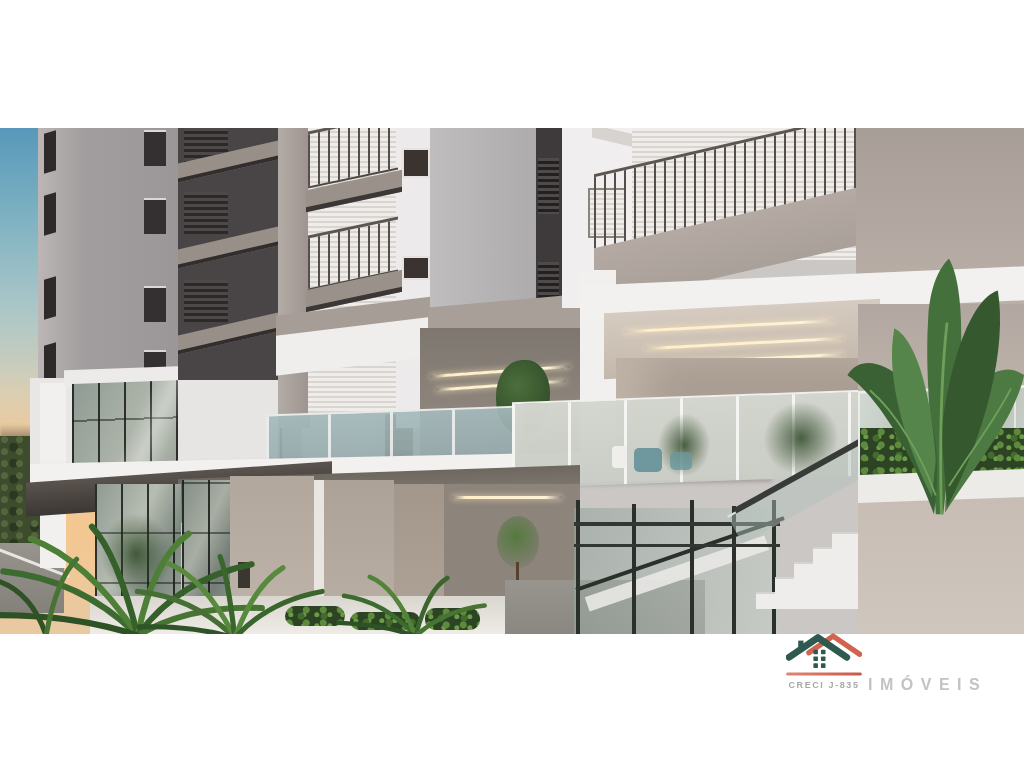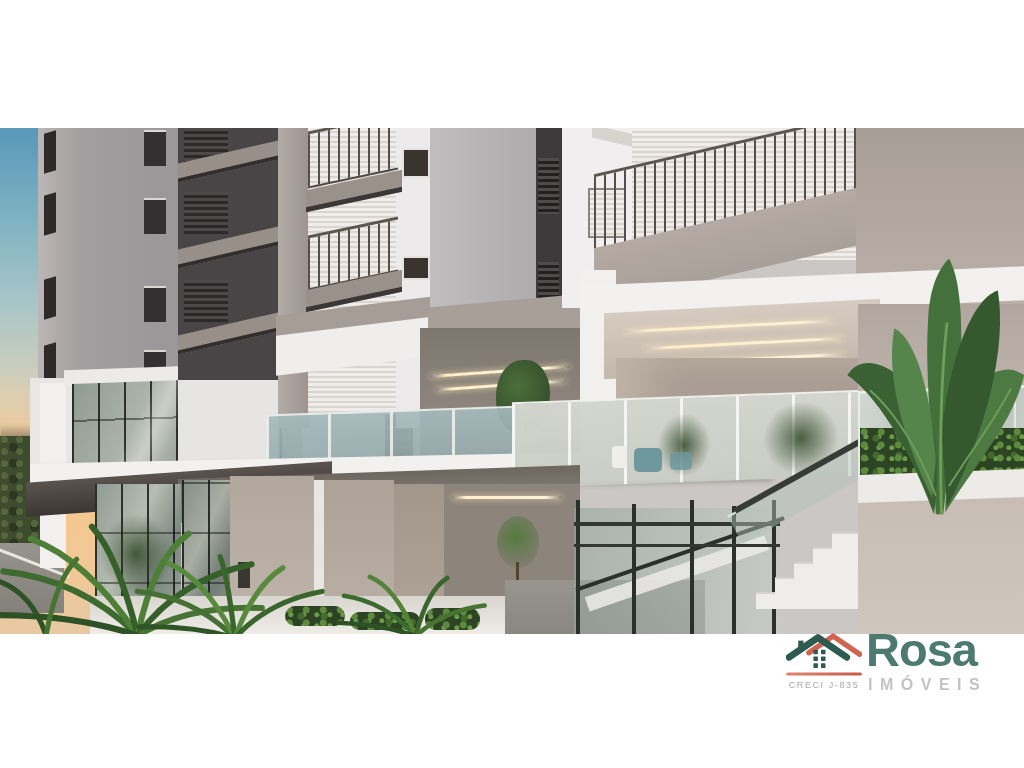--- a/index.html
+++ b/index.html
@@ -42,21 +42,21 @@
      background-size:15px 12px,21px 16px}
   .led{height:3px;background:linear-gradient(90deg,rgba(255,243,214,0),#ffeec9 12%,#fdf2d6 85%,rgba(255,243,214,0));
        box-shadow:0 0 6px rgba(255,236,190,.85)}
   .glass-plant{background:radial-gradient(ellipse at center,rgba(40,66,32,.8),rgba(40,66,32,0) 72%)}
   .winsliver{background:#2e2a29;transform:skewY(-16deg)}
   .winslot{background:#343031;border-top:2px solid #dcd9d5}
 
   
   .logo-rosa{font-weight:bold;font-size:47px;line-height:47px;letter-spacing:-1px;color:#4c7a6e}
   .logo-imoveis{font-size:16px;letter-spacing:7.5px;color:#c3c3c3;font-weight:bold}
-  .logo-creci{font-size:9px;letter-spacing:1.6px;color:#a8a8a8;font-weight:normal}
+  .logo-creci{font-size:9px;letter-spacing:1.6px;color:#a8a8a8;font-weight:bold}
 </style>
 </head>
 <body>
 
 <div class="page">
 
   <div class="a" style="left:0;top:0;width:1024px;height:128px;background:#fff"></div>
 
   <div class="a photo">
 
@@ -286,17 +286,16 @@
         <rect x="36" y="26" width="6" height="6" rx="1"></rect>
           <rect x="46" y="26" width="6" height="6" rx="1"></rect>
         <rect x="36" y="35" width="6" height="6" rx="1"></rect>
           <rect x="46" y="35" width="6" height="6" rx="1"></rect>
         <rect x="36" y="44" width="6" height="6" rx="1"></rect>
           <rect x="46" y="44" width="6" height="6" rx="1"></rect>
       </g>
       <rect x="0" y="56" width="100" height="4" rx="2" fill="url(#redgrad)"></rect>
     </svg>
     <div class="a logo-creci" style="left:0;top:50px;width:76px;text-align:center">CRECI J-835</div>
-    <div class="a logo-rosa" style="left:80px;top:-4px">Rosa</div>
     <div class="a logo-imoveis" style="left:82px;top:46px">IMÓVEIS</div>
   </div>
 
 </div>
 
 </body></html>

